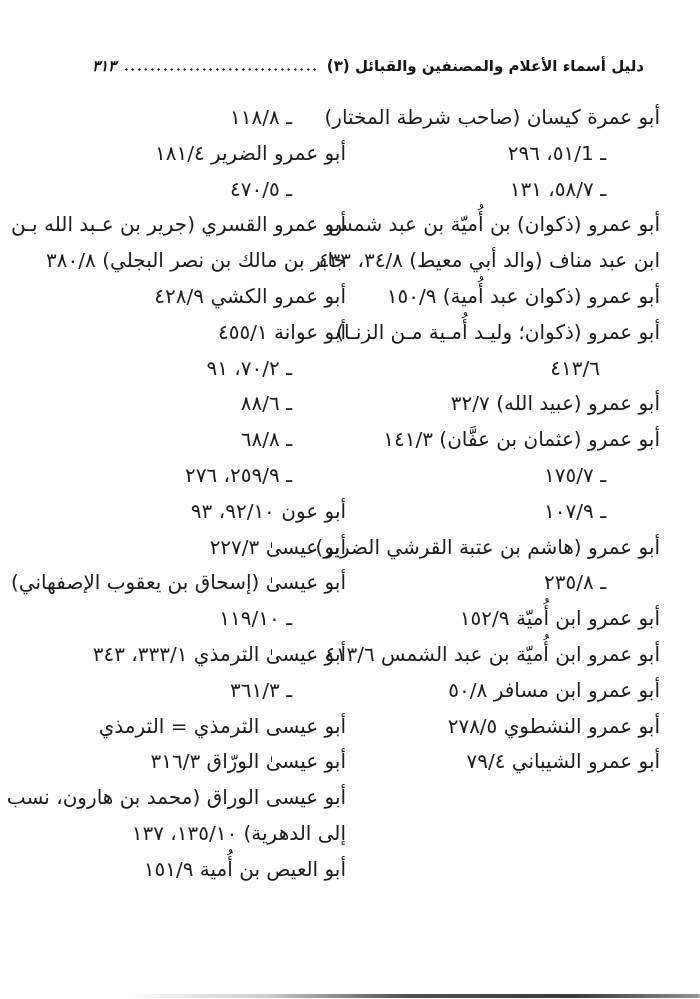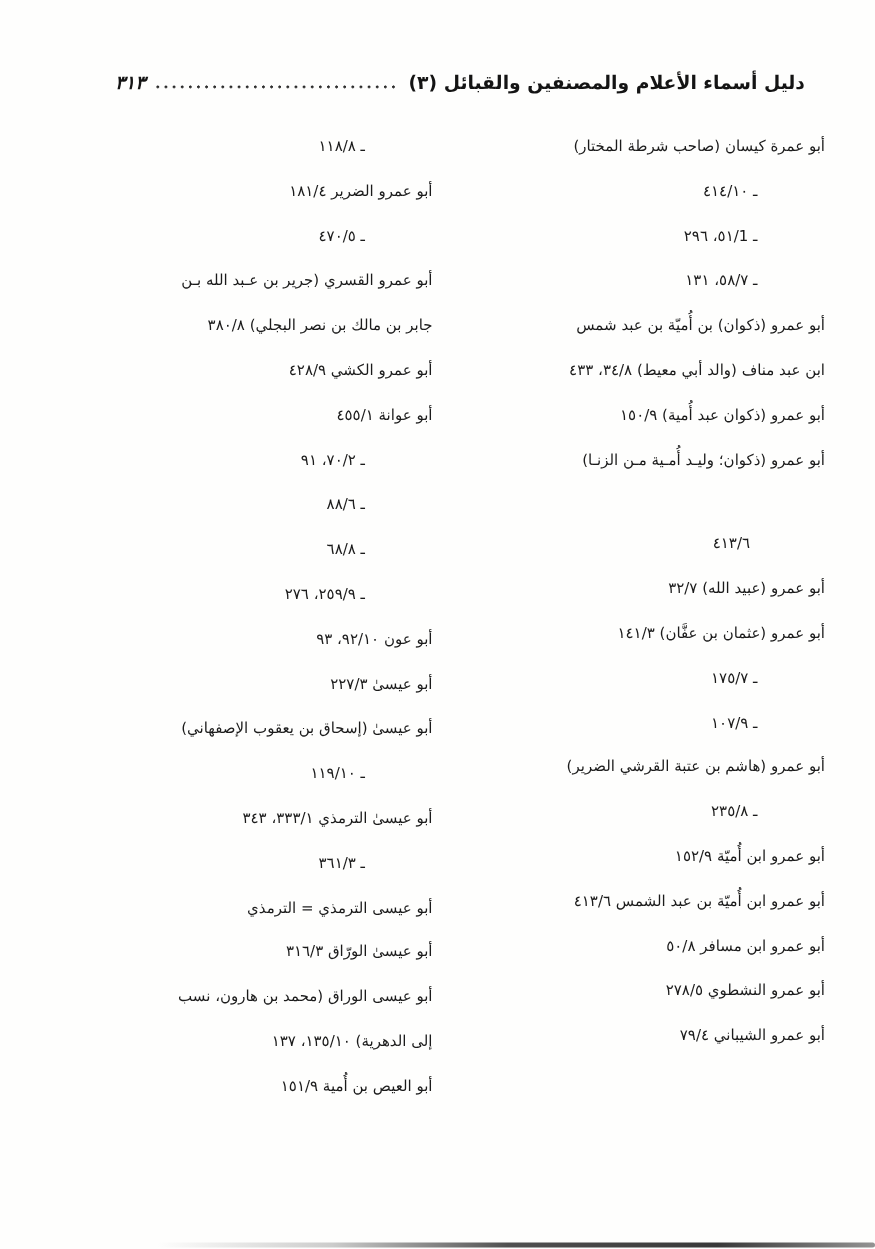--- a/index.html
+++ b/index.html
@@ -46,25 +46,25 @@
     padding:0 40px 0 42px;
     gap:10px;
   }
   .col { flex:1; min-width:0; }
   .row {
     direction:rtl;
     text-align:right;
     white-space:nowrap;
     height:35.8px;
     line-height:35.8px;
-    font-size:12px;
+    font-size:20px;
     color:#1b1b1b;
   }
   .row.sub { padding-right:54px; }
-  .row.num { padding-right:60px;margin-top:31px; }
+  .row.num { padding-right:60px; }
   .scan-edge {
     position:absolute;
     bottom:1px; left:0; width:100%; height:4px;
     background:linear-gradient(to right,
       rgba(0,0,0,0) 18%,
       rgba(110,110,110,0.35) 38%,
       rgba(50,50,50,0.85) 58%,
       rgba(35,35,35,0.9) 82%,
       rgba(90,90,90,0.65) 100%);
     border-radius:2px;
@@ -77,21 +77,20 @@
 
   <div class="header">
     <span class="title">دليل أسماء الأعلام والمصنفين والقبائل (٣)</span>
     <span class="dots"></span>
     <span class="pageno">٣١٣</span>
   </div>
 
   <div class="cols">
     <div class="col" id="col-right">
         <div class="row entry" dir="rtl">أبو عمرة كيسان (صاحب شرطة المختار)</div>
-        <div class="row sub" dir="rtl">ـ ٤١٤/١٠</div>
         <div class="row sub" dir="rtl">ـ ٥١/1، ٢٩٦</div>
         <div class="row sub" dir="rtl">ـ ٥٨/٧، ١٣١</div>
         <div class="row entry" dir="rtl">أبو عمرو (ذكوان) بن أُميّة بن عبد شمس</div>
         <div class="row entry" dir="rtl">ابن عبد مناف (والد أبي معيط) ٣٤/٨، ٤٣٣</div>
         <div class="row entry" dir="rtl">أبو عمرو (ذكوان عبد أُمية) ١٥٠/٩</div>
         <div class="row entry" dir="rtl">أبو عمرو (ذكوان؛ وليـد أُمـية مـن الزنـا)</div>
         <div class="row num" dir="rtl">٤١٣/٦</div>
         <div class="row entry" dir="rtl">أبو عمرو (عبيد الله) ٣٢/٧</div>
         <div class="row entry" dir="rtl">أبو عمرو (عثمان بن عفَّان) ١٤١/٣</div>
         <div class="row sub" dir="rtl">ـ ١٧٥/٧</div>

